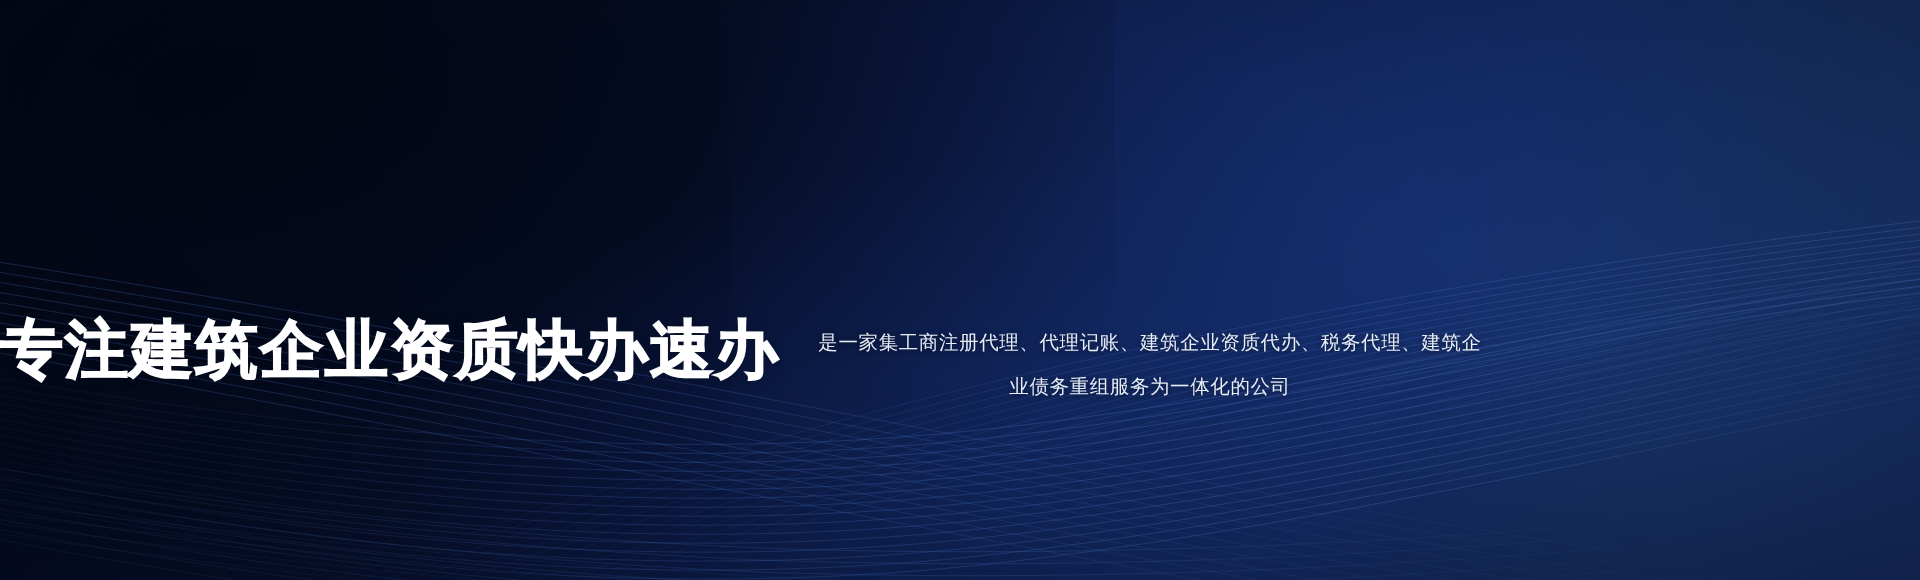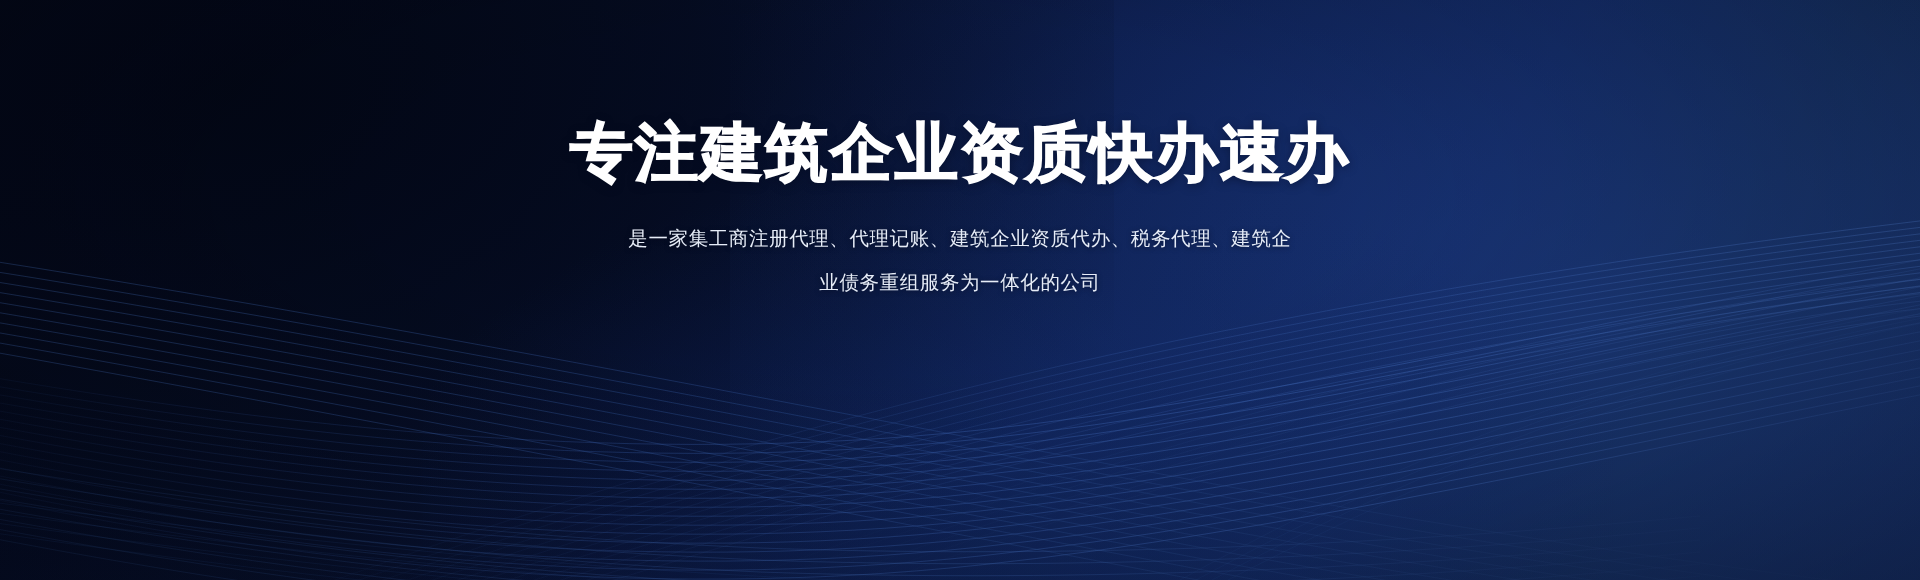--- a/index.html
+++ b/index.html
@@ -85,21 +85,21 @@
     height: 100%;
     pointer-events: none;
   }
   .waves svg { display: block; width: 100%; height: 100%; }
 
   
   .content {
     position: absolute;
     inset: 0;
     display: flex;
-    flex-direction: column;
+    flex-direction: row;
     align-items: center;
     justify-content: flex-start;
     padding-top: 118px;
   }
 
   .headline {
     margin: 0;
     font-size: 63px;
     line-height: 1.08;
     font-weight: 700;

